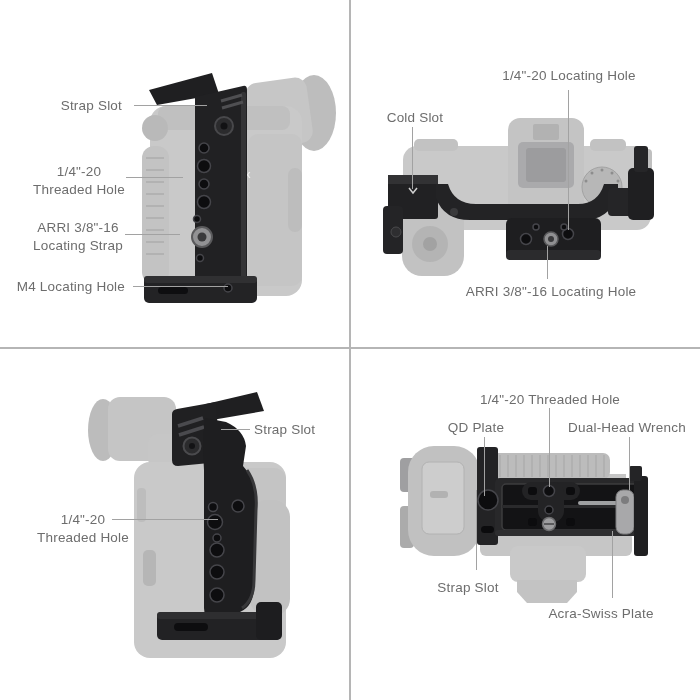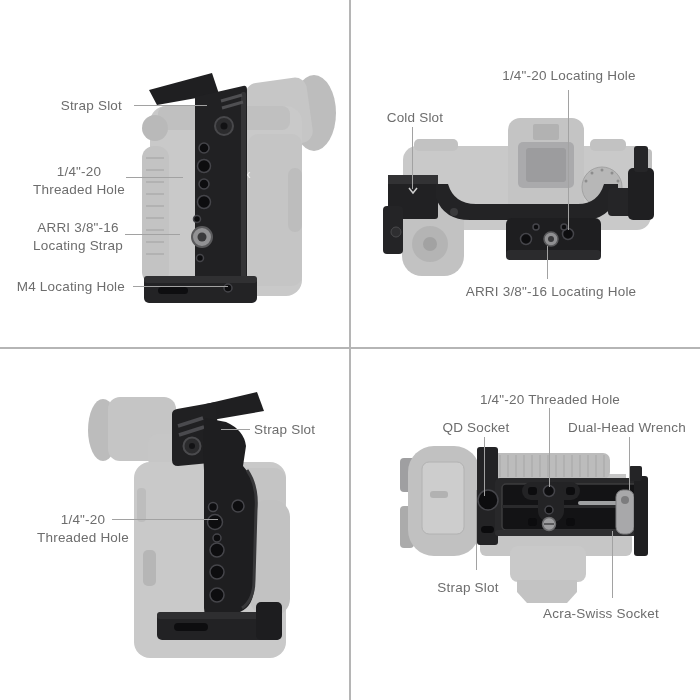--- a/index.html
+++ b/index.html
@@ -236,32 +236,32 @@
     <span class="ln">Threaded Hole</span>
   </div>
   <div class="leader lh" style="left:112px;top:519px;width:106px"></div>
 
   <div class="callout ta-c" style="left:450px;width:200px;top:391px">
     <span class="ln">1/4"-20 Threaded Hole</span>
   </div>
   <div class="leader lv" style="left:549px;top:408px;height:79px"></div>
 
   <div class="callout ta-c" style="left:416px;width:120px;top:419px">
-    <span class="ln">QD Socket</span>
+    <span class="ln">QD Plate</span>
   </div>
   <div class="leader lv" style="left:484px;top:437px;height:59px"></div>
 
   <div class="callout ta-c" style="left:547px;width:160px;top:419px">
     <span class="ln">Dual-Head Wrench</span>
   </div>
   <div class="leader lv" style="left:629px;top:437px;height:53px"></div>
 
   <div class="callout ta-c" style="left:408px;width:120px;top:579px">
     <span class="ln">Strap Slot</span>
   </div>
   <div class="leader lv" style="left:476px;top:490px;height:80px"></div>
 
   <div class="callout ta-c" style="left:521px;width:160px;top:605px">
-    <span class="ln">Acra-Swiss Socket</span>
+    <span class="ln">Acra-Swiss Plate</span>
   </div>
   <div class="leader lv" style="left:612px;top:531px;height:67px"></div>
 
 </div>
 
 </body></html>

